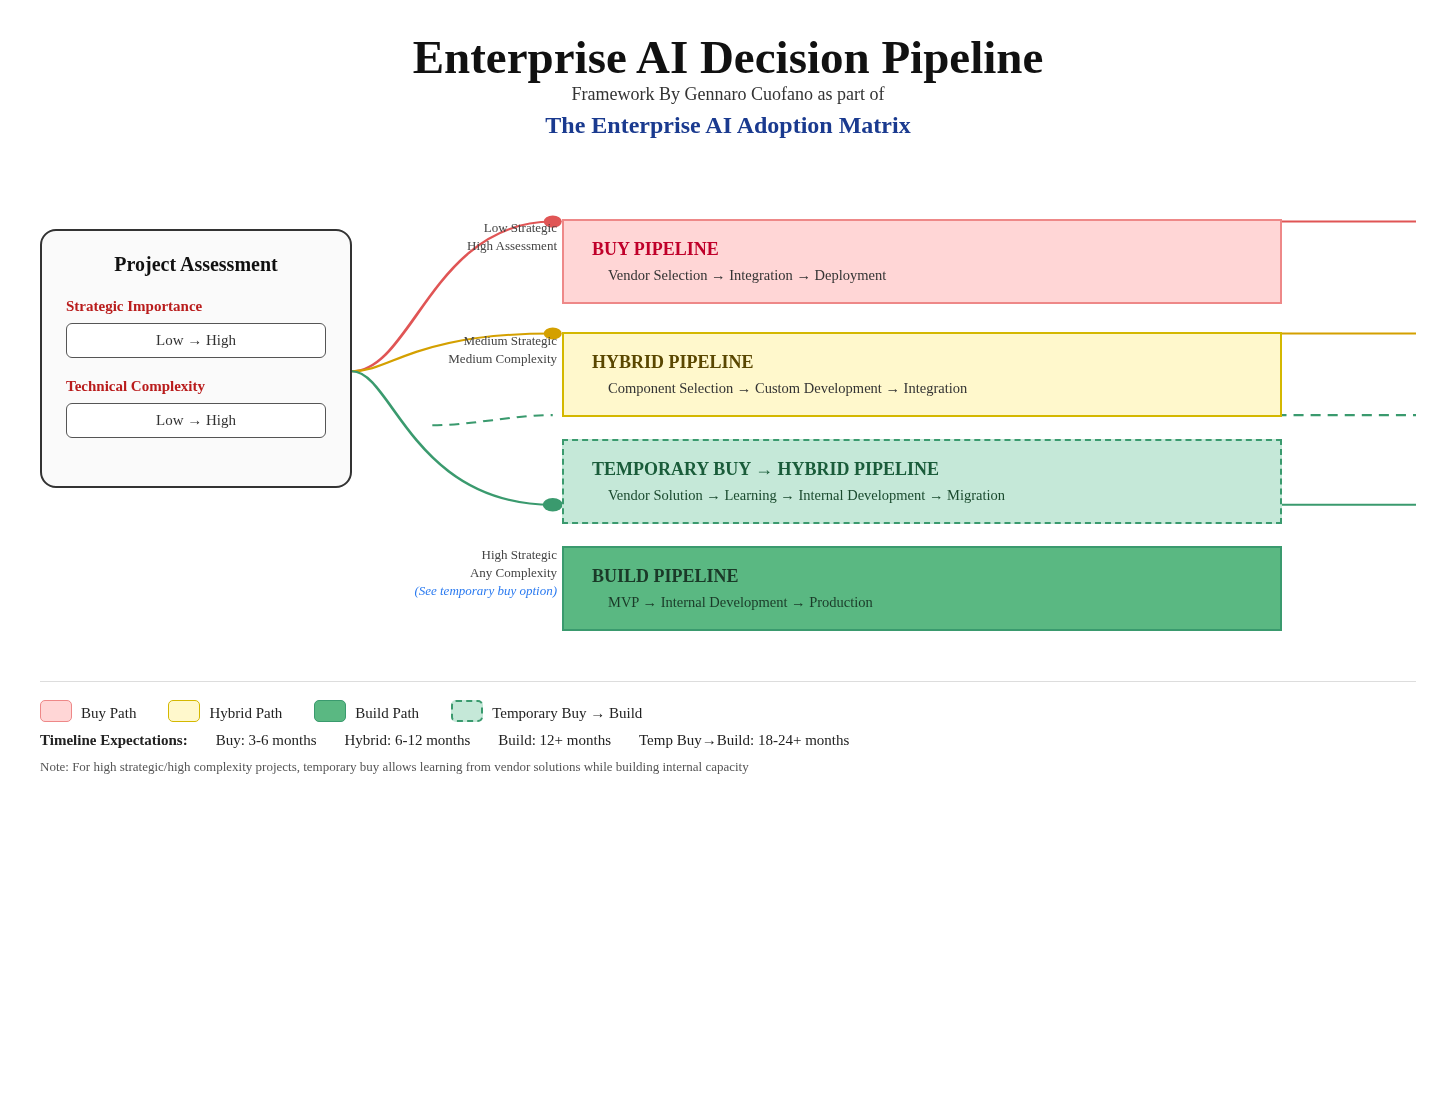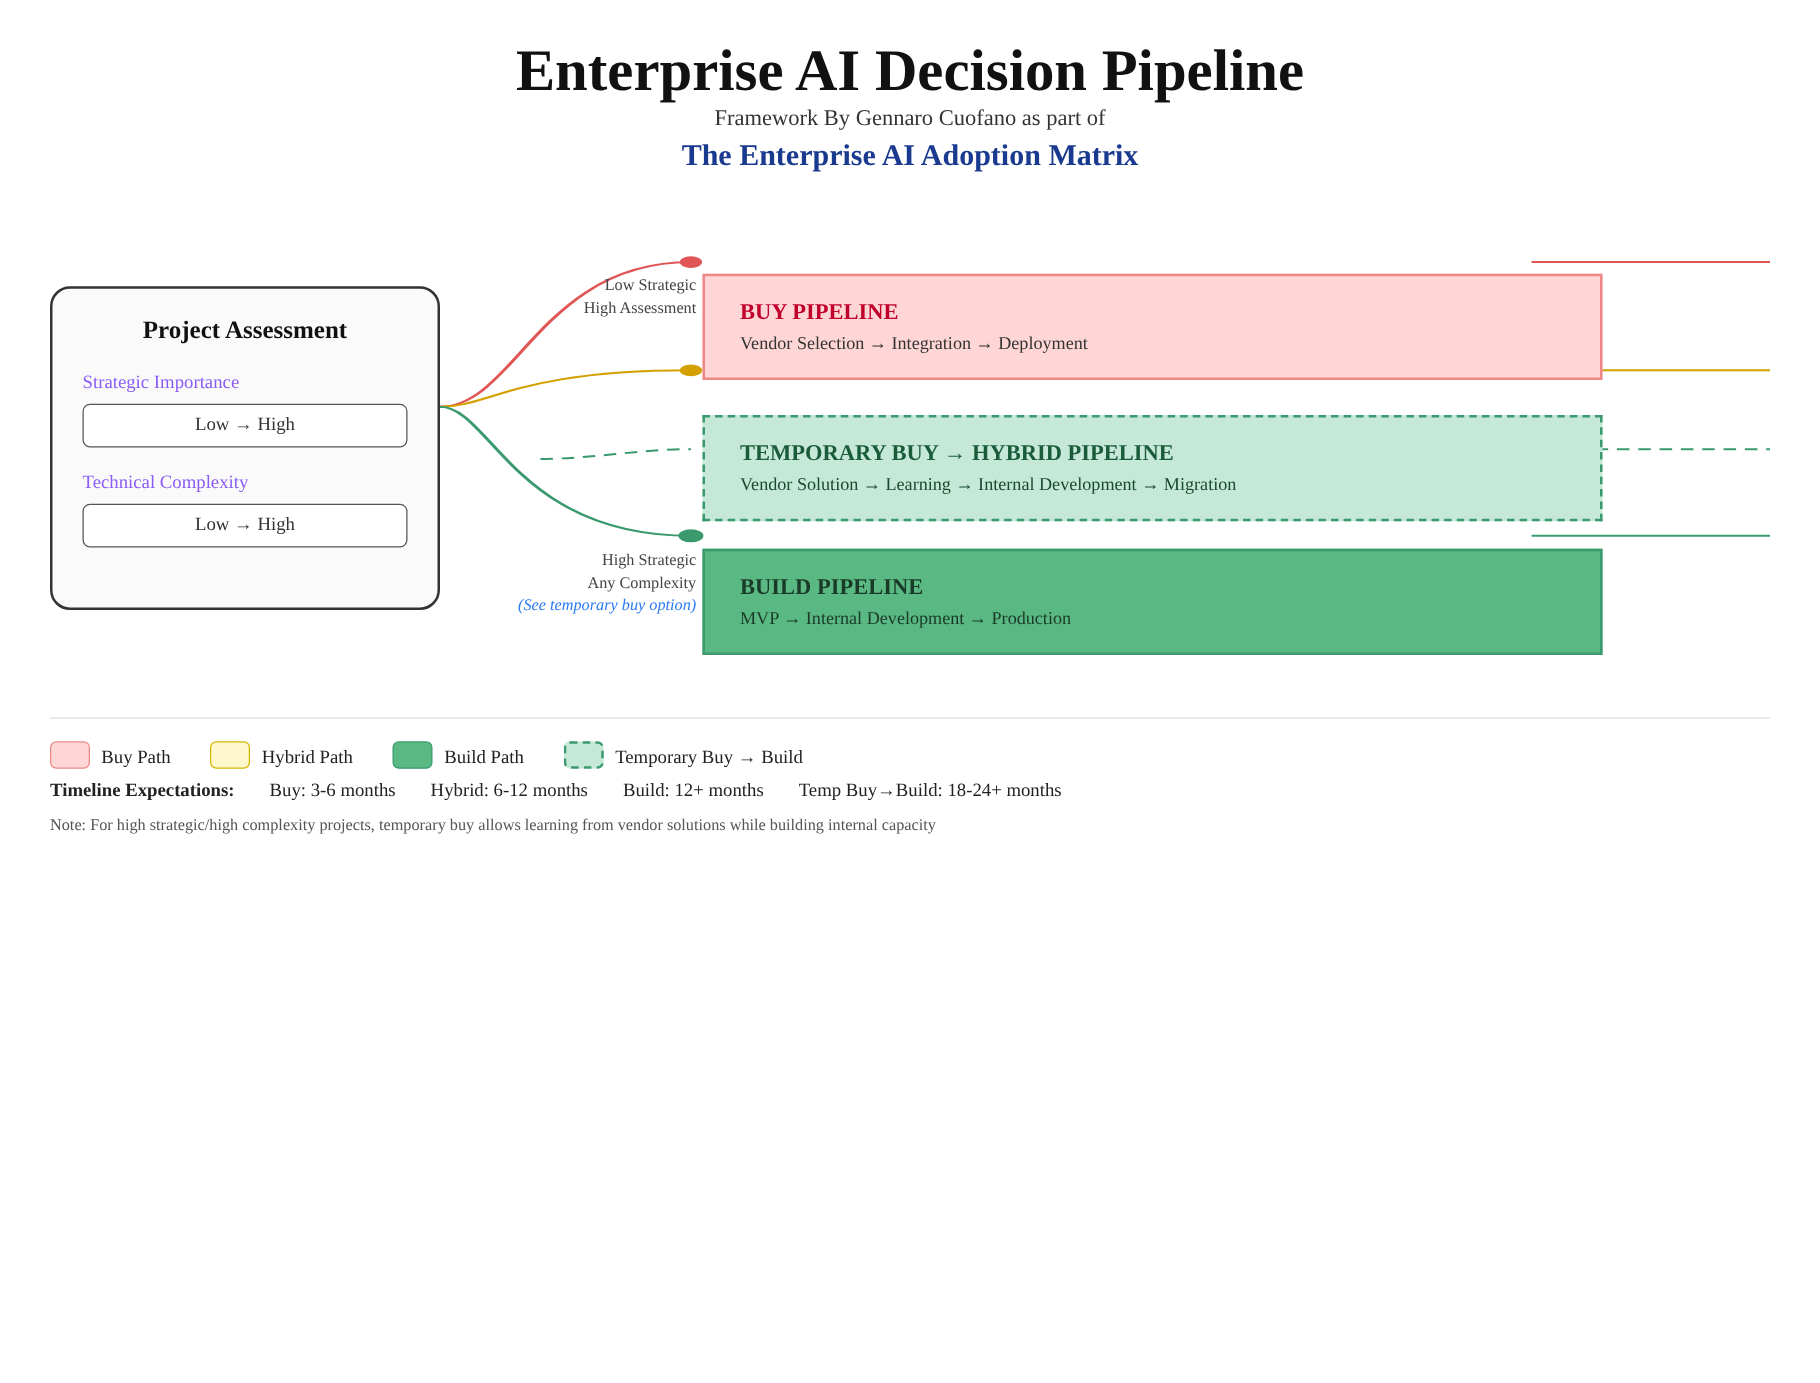--- a/index.html
+++ b/index.html
@@ -57,22 +57,22 @@
     }
     .panel-title {
       font-size: 20px;
       font-weight: bold;
       color: #111;
       text-align: center;
       margin-bottom: 22px;
     }
     .slider-label {
       font-size: 15px;
-      font-weight: normal;
-      color: #8b5cf6;
+      font-weight: bold;
+      color: #b91c1c;
       margin-bottom: 8px;
     }
     .slider-box {
       border: 1.5px solid #555;
       border-radius: 6px;
       padding: 8px 0;
       text-align: center;
       font-size: 15px;
       color: #333;
       margin-bottom: 20px;
@@ -126,20 +126,21 @@
       font-weight: bold;
       margin-bottom: 7px;
     }
     .pipeline-box.buy .pipeline-box-title { color: #c0002a; }
     .pipeline-box.hybrid .pipeline-box-title { color: #5a4700; }
     .pipeline-box.temp-buy .pipeline-box-title { color: #1a5c3a; }
     .pipeline-box.build .pipeline-box-title { color: #1a3a28; }
     .pipeline-box-steps {
       font-size: 14.5px;
       color: #333;
+      margin-left: 16px;
     }
     .pipeline-box.build .pipeline-box-steps { color: #1a3a28; }
     .pipeline-box.temp-buy .pipeline-box-steps { color: #1a4a2e; }
     
     .legend-section {
       width: 100%;
       max-width: 1380px;
       margin-top: 40px;
       padding-top: 18px;
       border-top: 1px solid #ddd;
@@ -242,20 +243,30 @@
         <div class="pipeline-label-area">
           <span>Low Strategic</span><br>
           <span>High Assessment</span>
         </div>
         <div class="pipeline-box buy">
           <div class="pipeline-box-title">BUY PIPELINE</div>
           <div class="pipeline-box-steps">Vendor Selection → Integration → Deployment</div>
         </div>
       </div>
 
+      <div class="pipeline-row" style="margin-bottom:22px;align-items:center;">
+        <div class="pipeline-label-area">
+          <span>Medium Strategic</span><br>
+          <span>Medium Complexity</span>
+        </div>
+        <div class="pipeline-box hybrid">
+          <div class="pipeline-box-title">HYBRID PIPELINE</div>
+          <div class="pipeline-box-steps">Component Selection → Custom Development → Integration</div>
+        </div>
+      </div>
 
       <div class="pipeline-row" style="margin-bottom:22px;align-items:center;">
 
         <div class="pipeline-box temp-buy">
           <div class="pipeline-box-title">TEMPORARY BUY → HYBRID PIPELINE</div>
           <div class="pipeline-box-steps">Vendor Solution → Learning → Internal Development → Migration</div>
         </div>
       </div>
 
       <div class="pipeline-row" style="margin-bottom:10px;align-items:center;">

